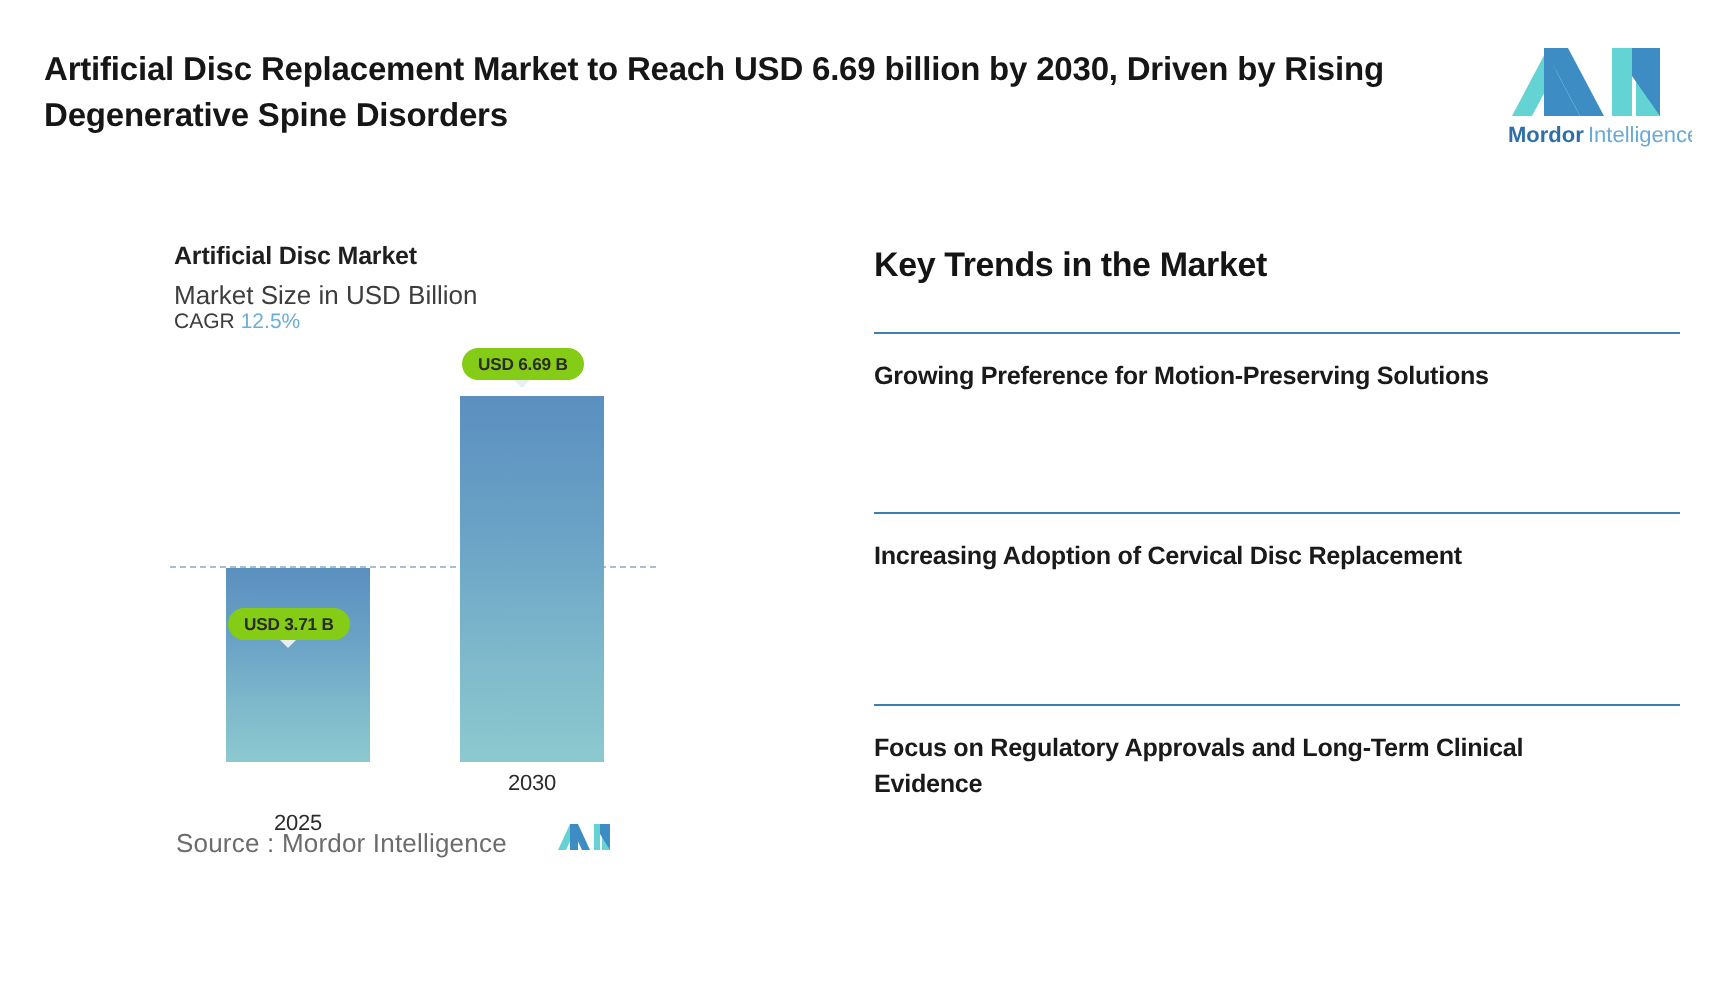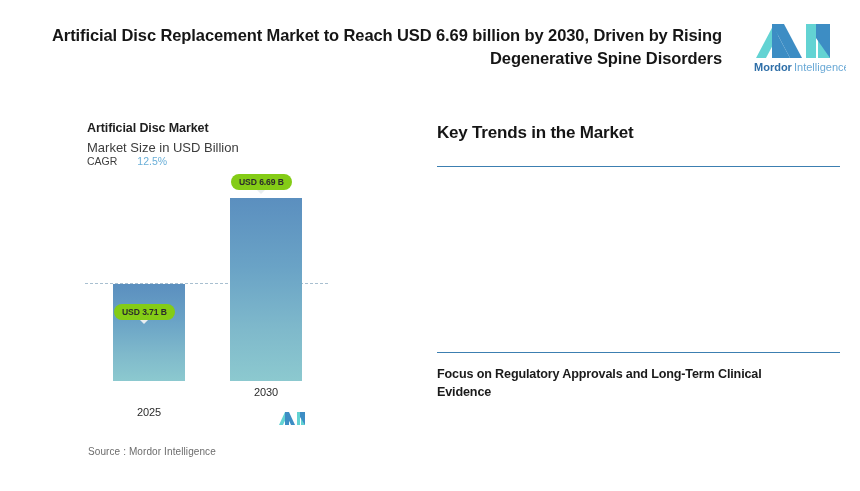--- a/index.html
+++ b/index.html
@@ -24,21 +24,20 @@
   }
   .headline {
     position: absolute;
     left: 22px; top: 24px;
     width: 700px;
     font-size: 16.5px;
     font-weight: bold;
     line-height: 1.42;
     letter-spacing: -0.1px;
     color: #161616;
-    text-align: right;
   }
 
   
   .brand-logo {
     position: absolute;
     right: 14px; top: 14px;
     width: 96px; height: 62px;
   }
   .brand-logo svg { display: block; }
 
@@ -64,21 +63,21 @@
   }
   .chart-cagr {
     position: absolute;
     left: 87px; top: 55px;
     font-size: 10.5px;
     color: #3d3d3d;
     white-space: nowrap;
   }
   .chart-cagr .cagr-value {
     color: #6aafd8;
-    margin-left: 20px;
+    margin-left: 3px;
   }
 
   .plot {
     position: absolute;
     left: 0; top: 0;
     width: 420px; height: 391px;
   }
 
   .baseline-dash {
     position: absolute;
@@ -120,24 +119,23 @@
     position: absolute;
     font-size: 11px;
     color: #2b2b2b;
     text-align: center;
     letter-spacing: -0.1px;
   }
 
   .source-line {
     position: absolute;
     left: 88px; top: 314px;
-    font-size: 10px;
+    font-size: 13px;
     color: #6c6c6c;
     letter-spacing: 0.1px;
-    margin-top: 32px;
   }
   .source-mark {
     position: absolute;
     left: 278px; top: 310px;
     width: 30px; height: 17px;
   }
   .source-mark svg { display: block; }
 
   
   .trends-panel {
@@ -233,20 +231,25 @@
     </svg>
   </div>
 </div>
 
 <div class="trends-panel">
 
   <div class="trends-heading">Key Trends in the Market</div>
 
   <div class="trend-item" style="top:66px;">
     <div class="trend-rule"></div>
-  </div>
-
+    <div class="trend-text">Growing Preference for Motion-Preserving Solutions</div>
+  </div>
+
+  <div class="trend-item" style="top:156px;">
+    <div class="trend-rule"></div>
+    <div class="trend-text">Increasing Adoption of Cervical Disc Replacement</div>
+  </div>
 
   <div class="trend-item" style="top:252px;">
     <div class="trend-rule"></div>
     <div class="trend-text">Focus on Regulatory Approvals and Long-Term Clinical Evidence</div>
   </div>
 </div>
 
 </body></html>

